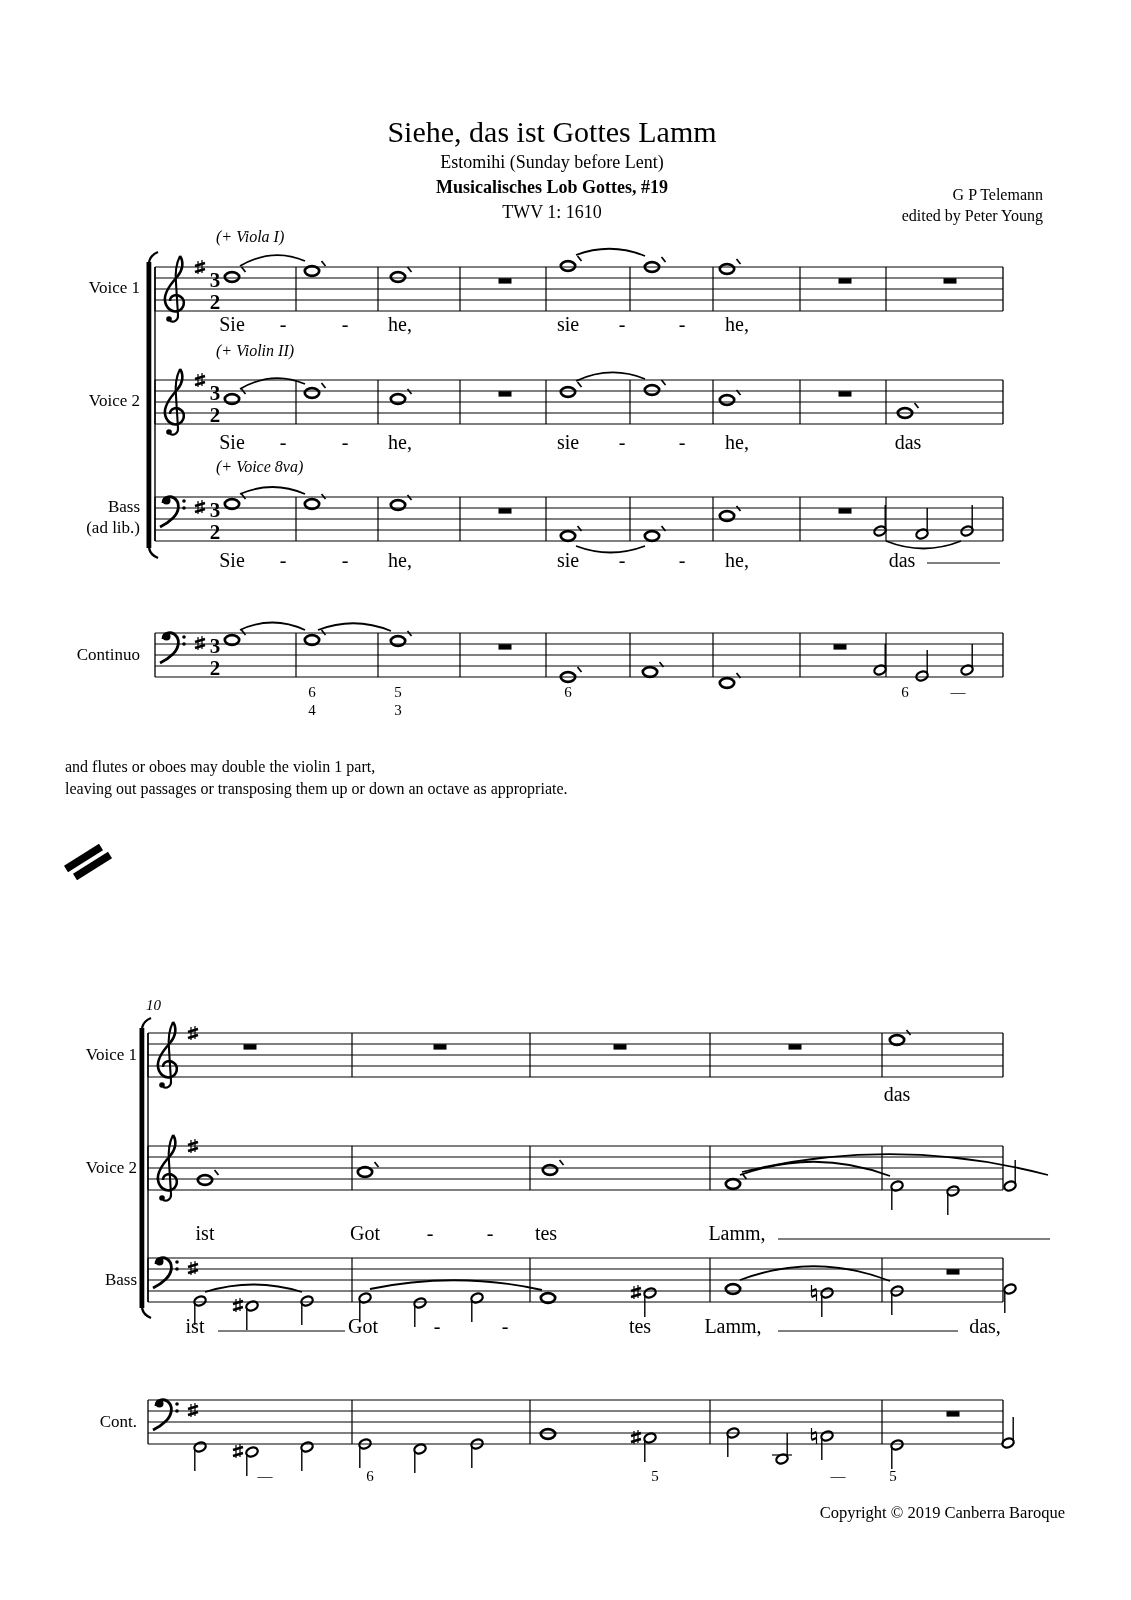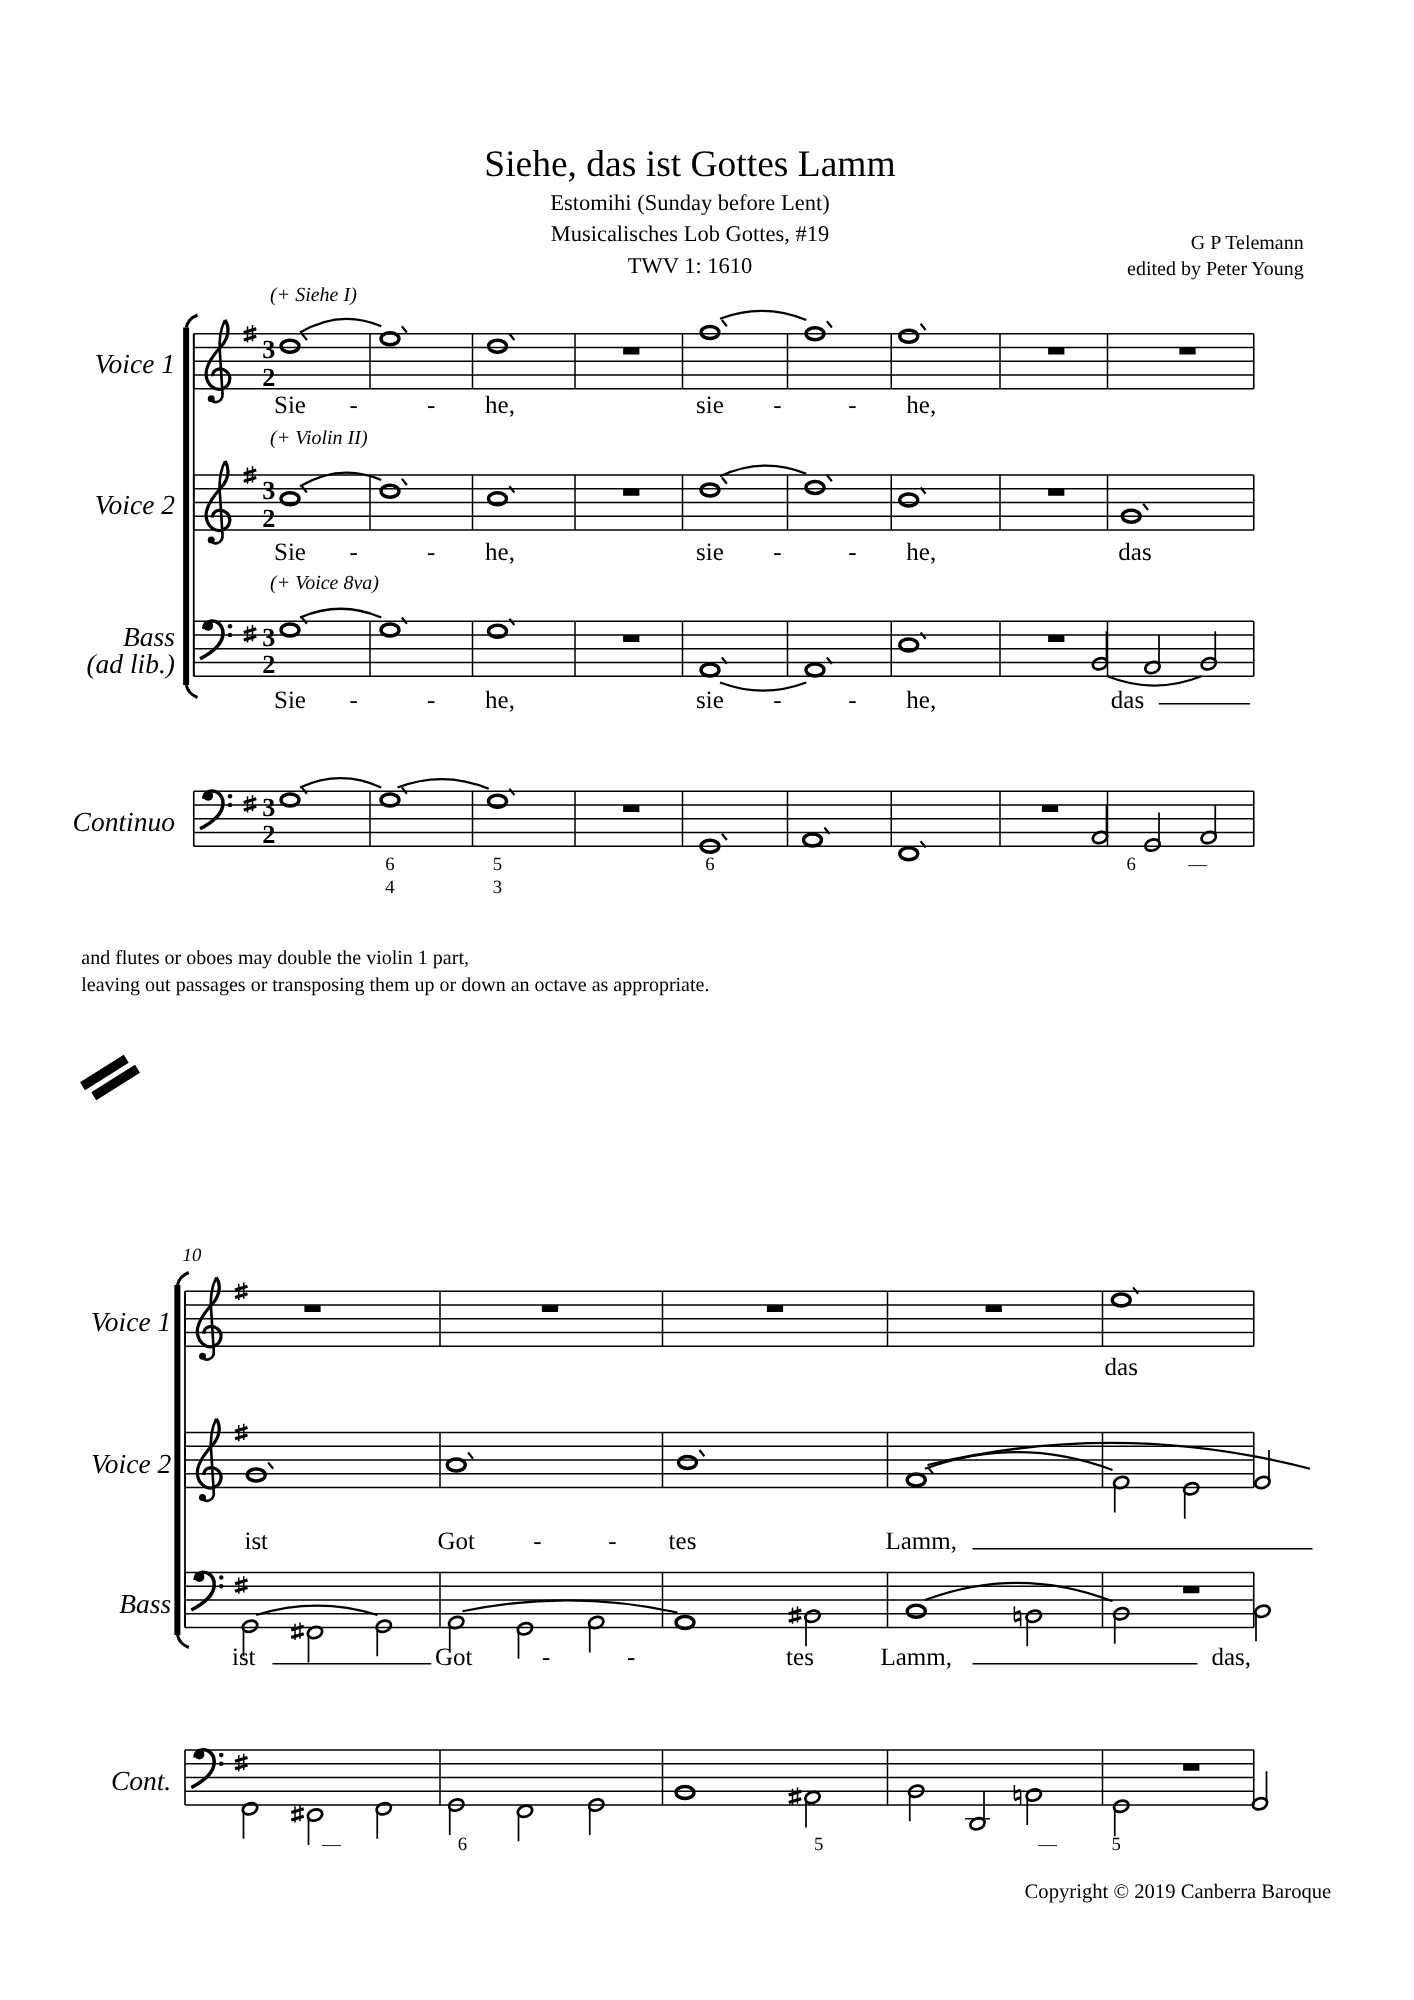--- a/index.html
+++ b/index.html
@@ -5,21 +5,21 @@
   html,body{margin:0;padding:0;background:#fff;}
   #page{position:relative;width:1131px;height:1600px;background:#ffffff;overflow:hidden;
         font-family:"Liberation Serif",serif;color:#000;}
   #score{position:absolute;left:0;top:0;}
   .t{position:absolute;white-space:nowrap;line-height:1.1;}
   .c{transform:translateX(-50%);}       
   .ra{transform:translateX(-100%);}     
   .title{font-size:30px;}
   .sub{font-size:18px;}
   .cred{font-size:16px;}
-  .lab{font-size:22px;font-style:italic;}
+  .lab{font-size:17px;}
   .lyr{font-size:20px;}
   .ann{font-size:16px;font-style:italic;}
   .fig{font-size:15px;}
   .note{font-size:16px;}
   .mnum{font-size:15px;font-style:italic;}
   .copy{font-size:16.5px;}
 </style>
 </head>
 <body>
 
@@ -422,32 +422,32 @@
       <line x1="927" y1="563" x2="1000" y2="563" stroke="#000" stroke-width="1.2"></line>
       <line x1="778" y1="1239" x2="1050" y2="1239" stroke="#000" stroke-width="1.2"></line>
       <line x1="218" y1="1331" x2="345" y2="1331" stroke="#000" stroke-width="1.2"></line>
       <line x1="778" y1="1331" x2="958" y2="1331" stroke="#000" stroke-width="1.2"></line>
       <line x1="66" y1="869" x2="101" y2="847" stroke="#000" stroke-width="7.5"></line>
       <line x1="75" y1="877" x2="110" y2="855" stroke="#000" stroke-width="7.5"></line>
     </svg>
 
   <div class="t c title" style="left:552px;top:115px;">Siehe, das ist Gottes Lamm</div>
   <div class="t c sub" style="left:552px;top:153px;">Estomihi (Sunday before Lent)</div>
-  <div class="t c sub" style="left:552px;top:178px;">Musicalisches Lob Gottes, #19</div>
+  <div class="t c sub" style="left:552px;top:178px;font-weight:bold;">Musicalisches Lob Gottes, #19</div>
   <div class="t c sub" style="left:552px;top:203px;">TWV 1: 1610</div>
   <div class="t ra cred" style="left:1043px;top:186px;">G P Telemann</div>
   <div class="t ra cred" style="left:1043px;top:207px;">edited by Peter Young</div>
 
   <div class="t ra lab" style="left:140px;top:279px;">Voice 1</div>
   <div class="t ra lab" style="left:140px;top:392px;">Voice 2</div>
   <div class="t ra lab" style="left:140px;top:498px;">Bass</div>
   <div class="t ra lab" style="left:140px;top:519px;">(ad lib.)</div>
   <div class="t ra lab" style="left:140px;top:646px;">Continuo</div>
 
-  <div class="t ann" style="left:216px;top:228px;">(+ Siehe I)</div>
+  <div class="t ann" style="left:216px;top:228px;">(+ Viola I)</div>
   <div class="t ann" style="left:216px;top:342px;">(+ Violin II)</div>
   <div class="t ann" style="left:216px;top:458px;">(+ Voice 8va)</div>
 
   <div class="t c lyr" style="left:232px;top:313px;">Sie</div>
   <div class="t c lyr" style="left:283px;top:313px;">-</div>
   <div class="t c lyr" style="left:345px;top:313px;">-</div>
   <div class="t c lyr" style="left:400px;top:313px;">he,</div>
   <div class="t c lyr" style="left:568px;top:313px;">sie</div>
   <div class="t c lyr" style="left:622px;top:313px;">-</div>
   <div class="t c lyr" style="left:682px;top:313px;">-</div>

